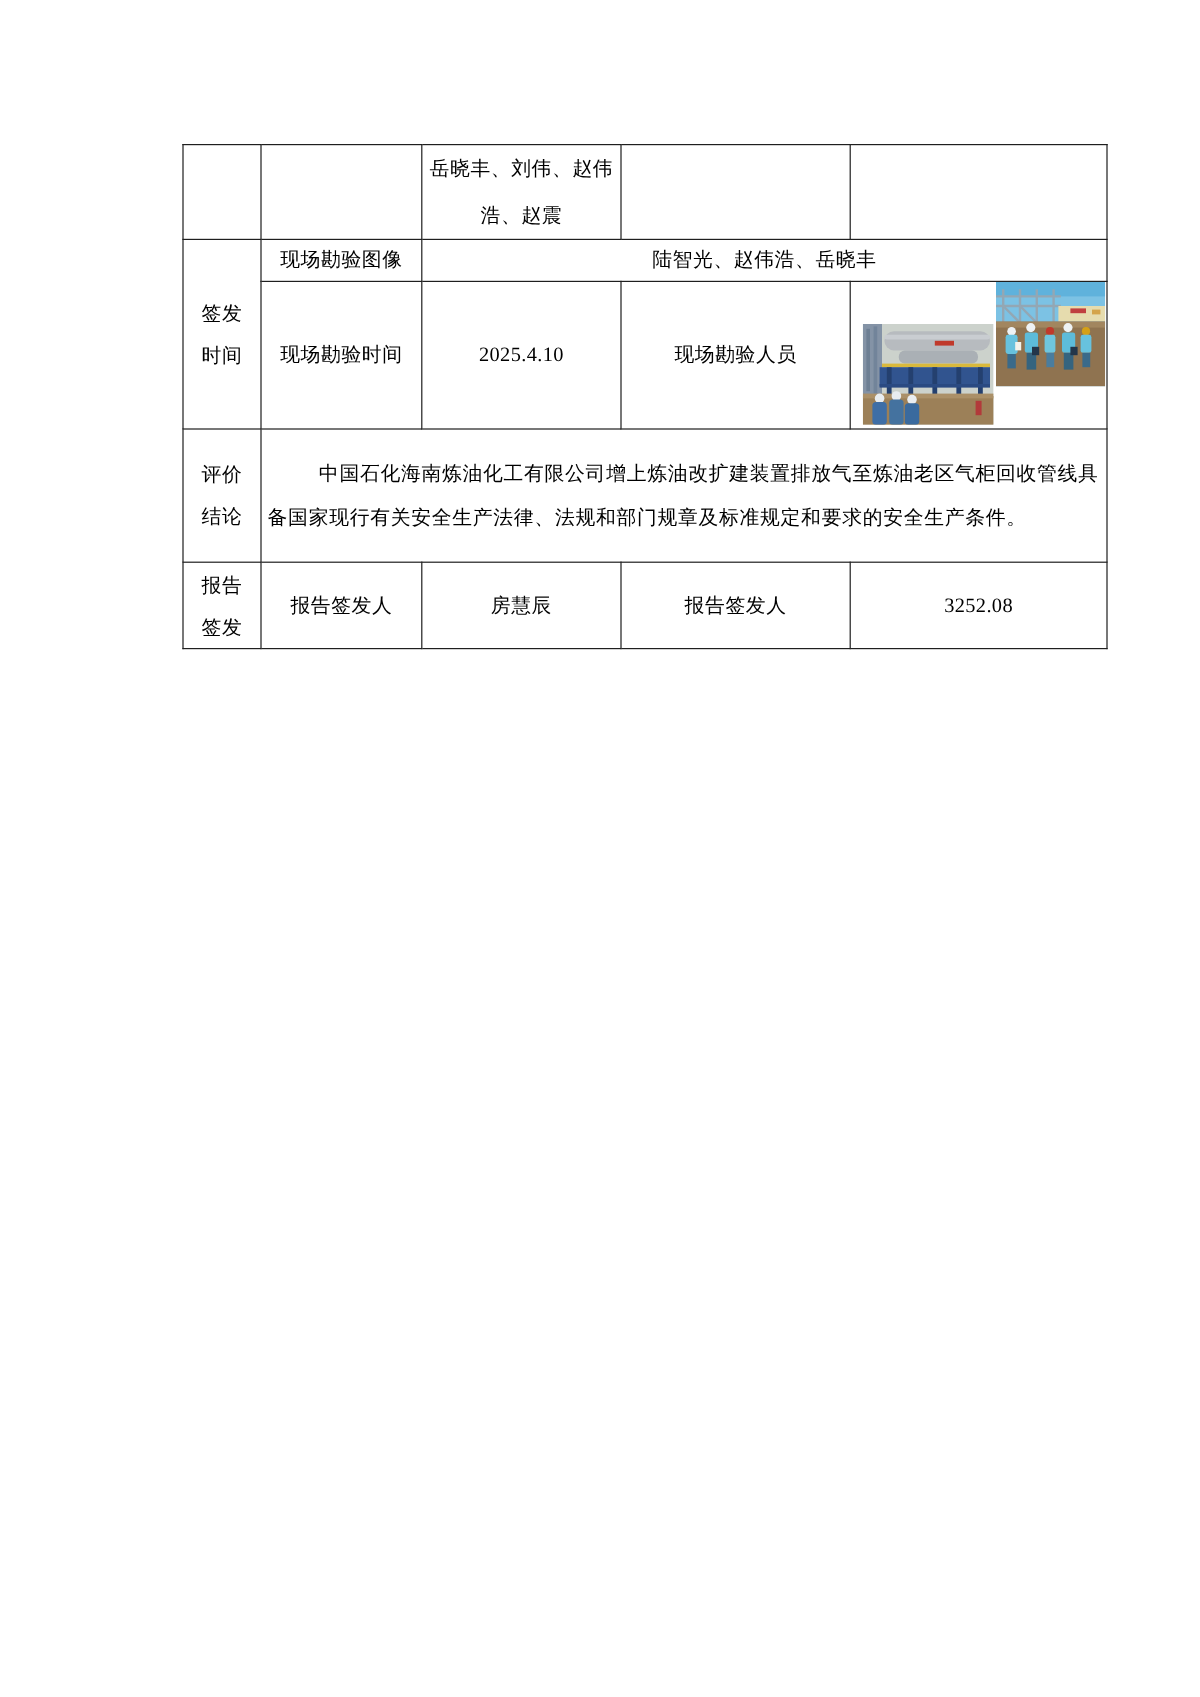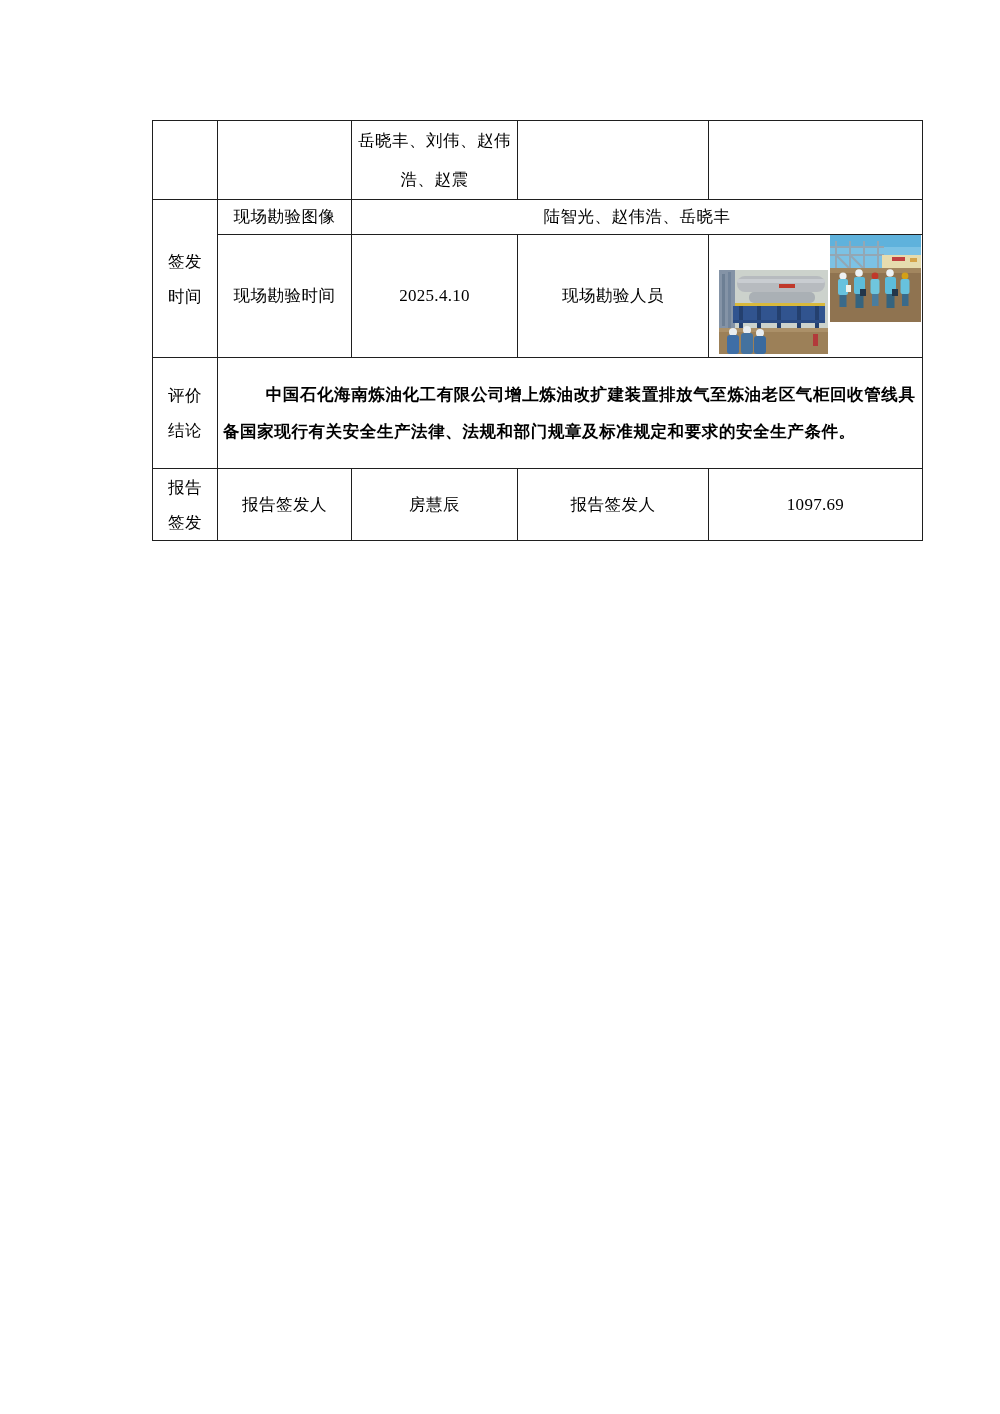--- a/index.html
+++ b/index.html
@@ -28,21 +28,21 @@
   .bt-outer{border-top:1.5px solid #1f1f1f;}
   .bt-gray{border-top:3px solid #7f7f7f;}
   .bt-thick{border-top:2px solid #141414;}
   .bb-thick{border-bottom:2px solid #141414;}
   .bl-outer{border-left:1.5px solid #1f1f1f;}
   .br-outer{border-right:1.5px solid #1f1f1f;}
   
   .two-line{display:inline-block;width:2.4em;line-height:35px;}
   .names-wrap{display:inline-block;width:156px;line-height:39px;}
   .conclusion-cell{
-    text-align:justify;text-align-last:left;vertical-align:middle;font-weight:bold;
+    text-align:justify;text-align-last:left;vertical-align:middle;
   }
   .conclusion-text{
     display:block;padding:0 5px;line-height:37px;
     text-indent:2.5em;font-size:16.5px;letter-spacing:0.6px;
   }
   .num{letter-spacing:0.3px;font-size:17px;}
   .photo-cell{position:relative;}
   .photo{position:absolute;display:block;}
   .photo-left{left:10px;top:35px;width:109px;height:84px;}
   .photo-right{left:121px;top:0px;width:91px;height:87px;}
@@ -183,17 +183,17 @@
       <td class="bt-thick bb-thick">
         <span>报告签发人</span>
       </td>
       <td class="bt-thick bb-thick">
         <span>房慧辰</span>
       </td>
       <td class="bt-thick bb-thick">
         <span>报告签发人</span>
       </td>
       <td class="bt-thick bb-thick br-outer">
-        <span class="num">1097.69</span>
+        <span class="num">3252.08</span>
       </td>
     </tr>
   </tbody>
 </table>
 
 </body></html>

